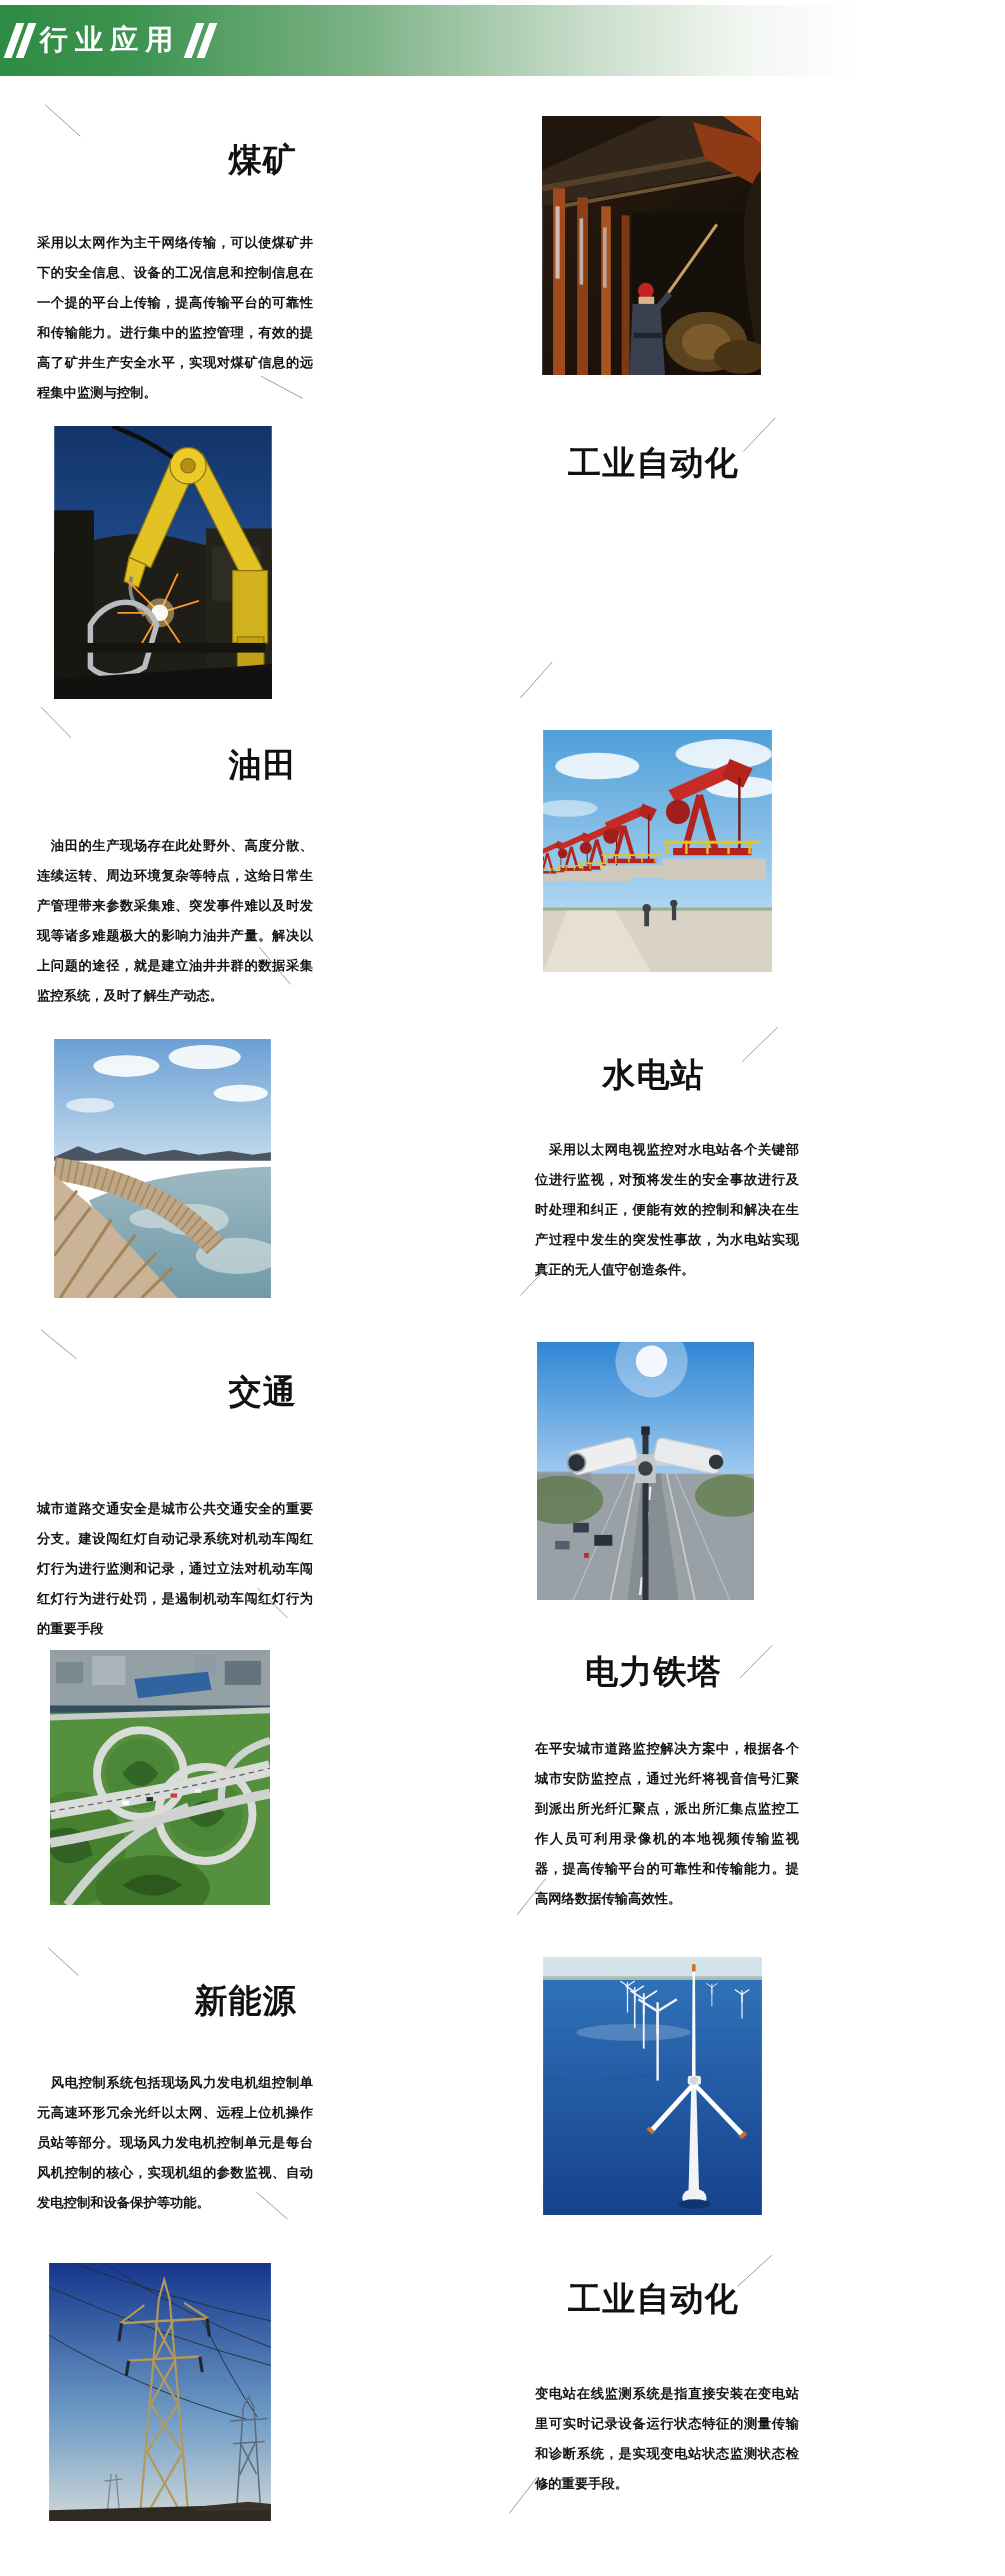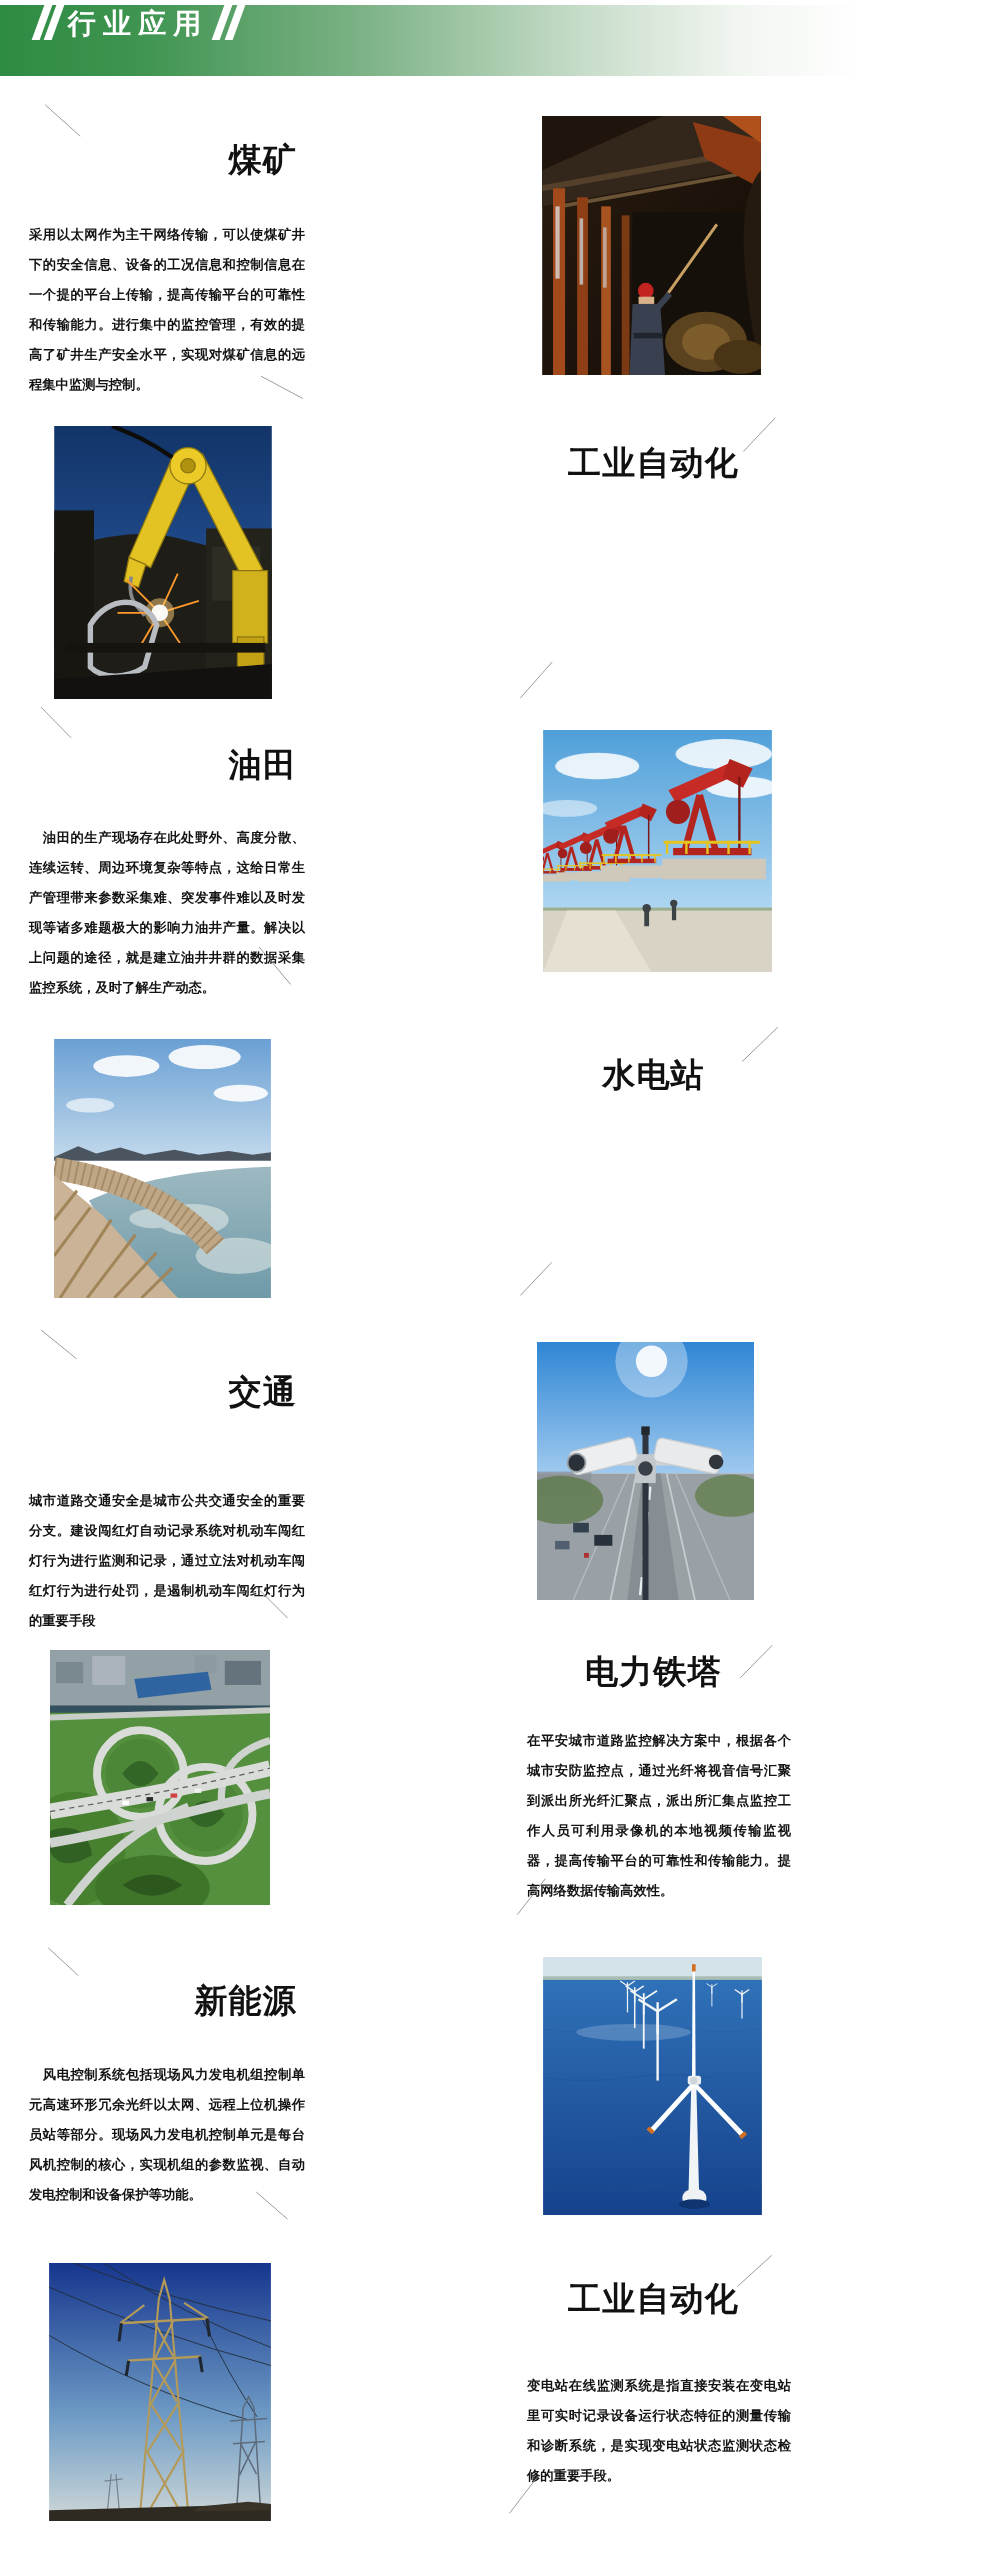--- a/index.html
+++ b/index.html
@@ -1,31 +1,31 @@
 <!DOCTYPE html>
 <html style="font-size:9.7px"><head>
 <meta charset="utf-8">
 <style>
   html,body{margin:0;padding:0;background:#ffffff;}
   .page{position:relative;width:1005px;height:2576px;background:#fff;overflow:hidden;
         font-family:"DejaVu Sans","Liberation Sans",sans-serif;color:#111;}
   
-  .banner{position:absolute;left:0;top:4.8px;width:862px;height:71px;display:flex;
-          padding-left:28px;box-sizing:border-box;
+  .banner{position:absolute;left:0;top:4.8px;width:862px;height:71px;display:flex;align-items:center;
+          box-sizing:border-box;
           background:linear-gradient(90deg,#2e8b43 0%,#3e9450 16%,#7cb286 42%,#c8ddca 68%,#f2f6f1 86%,#ffffff 100%);}
   .slash-pair{display:flex;gap:4.8px;margin:0 9.7px;}
   .slash{width:7.8px;height:35px;background:#fff;transform:skewX(-20deg);}
   .banner-title{color:#fff;font-size:28px;font-weight:bold;letter-spacing:7.2px;
                 font-family:"DejaVu Serif","Liberation Serif",serif;white-space:nowrap;}
   
   .sec-title{position:absolute;margin:0;font-size:33px;line-height:1.1;font-weight:700;
              color:#111;text-align:center;letter-spacing:1.2px;}
   .sec-title.colL{left:21px;width:276px;text-align:right;}
   .sec-title.colR{left:521px;width:265px;}
-  .para{position:absolute;margin:8px;font-size:13.3px;line-height:30px;font-weight:600;color:#141414;
+  .para{position:absolute;margin:16px;font-size:13.3px;line-height:30px;font-weight:600;color:#141414;
         text-align:justify;}
   .para.colL{left:21px;width:276px;}
   .para.colR{left:519px;width:264px;}
   .photo{position:absolute;margin:0;}
   .photo svg{display:block;width:100%;height:100%;}
   .deco{position:absolute;left:0;top:0;width:1005px;height:2576px;pointer-events:none;}
 </style>
 </head>
 <body>
 
@@ -167,20 +167,21 @@
       <g fill="#3c4246">
         <rect x="168" y="300" width="8" height="26"></rect>
           <circle cx="172" cy="296" r="7"></circle>
         <rect x="214" y="292" width="7" height="24"></rect>
           <circle cx="217" cy="288" r="6"></circle>
       </g>
     </svg>
   </figure>
 
   <h2 class="sec-title colR" style="top:1057px">水电站</h2>
+  <p class="para colR" style="top:1119px">　采用以太网电视监控对水电站各个关键部位进行监视，对预将发生的安全事故进行及时处理和纠正，便能有效的控制和解决在生产过程中发生的突发性事故，为水电站实现真正的无人值守创造条件。</p>
   <figure class="photo" style="left:54px;top:1039px;width:217px;height:259px">
     <svg viewBox="0 0 360 430">
       <defs>
         <linearGradient id="rs-sky" x1="0" y1="0" x2="0" y2="1">
           <stop offset="0" stop-color="#6aa0d4"></stop>
             <stop offset="1" stop-color="#c2d9ec"></stop>
           </linearGradient>
         <linearGradient id="rs-water" x1="0" y1="0" x2="0" y2="1">
           <stop offset="0" stop-color="#9db9c2"></stop>
             <stop offset="1" stop-color="#6f9aa8"></stop>

